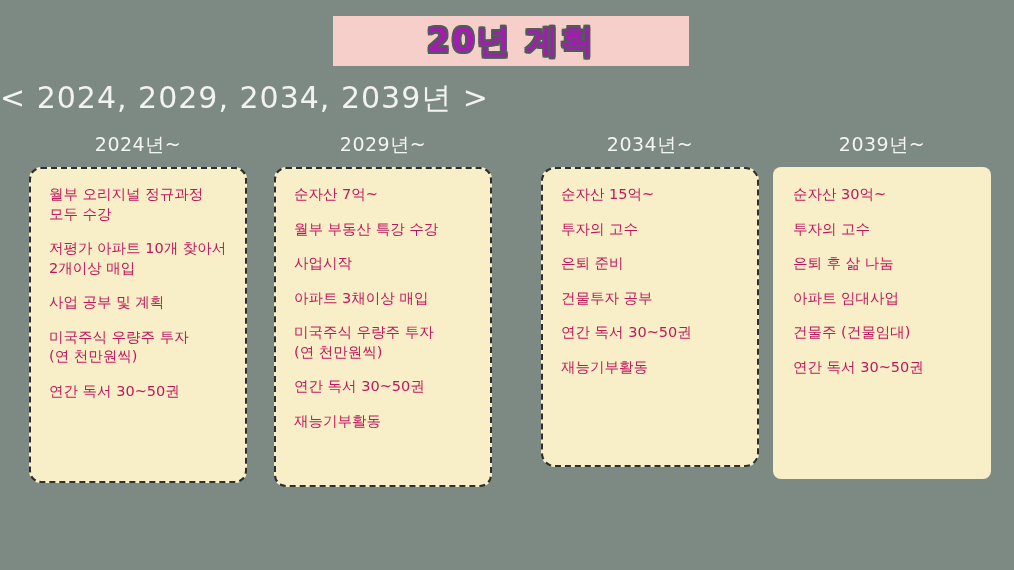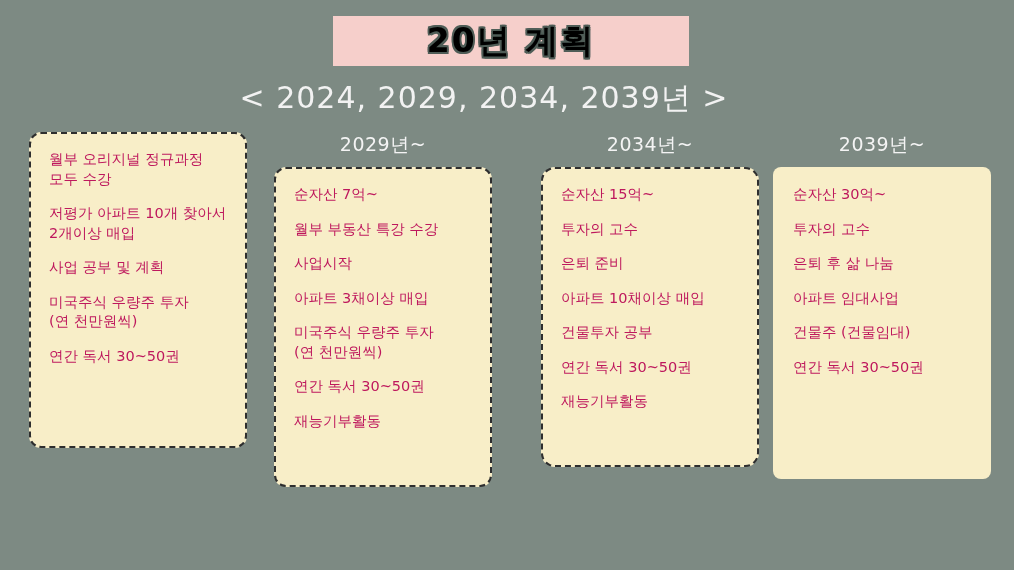--- a/index.html
+++ b/index.html
@@ -29,39 +29,38 @@
     height: 50px;
     background: #f6cfcb;
     display: flex;
     align-items: center;
     justify-content: center;
   }
   .title-text {
     font-family: "DejaVu Sans", sans-serif;
     font-size: 33px;
     font-weight: bold;
-    color: #000000;
+    color: #a21caf;
     letter-spacing: 2px;
     text-shadow:
       -1.6px -1.6px 0 #4f5d57,
        1.6px -1.6px 0 #4f5d57,
       -1.6px  1.6px 0 #4f5d57,
        1.6px  1.6px 0 #4f5d57,
        0px   -1.8px 0 #4f5d57,
        0px    1.8px 0 #4f5d57,
       -1.8px  0px   0 #4f5d57,
        1.8px  0px   0 #4f5d57;
     white-space: nowrap;
   }
   .subtitle {
     position: absolute;
     left: 0;
     top: 78px;
     width: 968px;
-    text-align: center;
     font-size: 30px;
     color: #f2f2f2;
     letter-spacing: 1px;
     font-family: "DejaVu Sans", sans-serif;
   }
 
   
   .columns {
     position: absolute;
     left: 0;
@@ -127,20 +126,21 @@
 
   <div class="title-banner">
     <span class="title-text">20년 계획</span>
   </div>
 
   <div class="subtitle">&lt; 2024, 2029, 2034, 2039년 &gt;</div>
 
   <div class="columns">
 
     <div class="column col-0">
+      <div class="col-heading">2024년~</div>
       <div class="card dashed card-0">
         <ul>
           <li>월부 오리지널 정규과정
 모두 수강</li>
           <li>저평가 아파트 10개 찾아서
 2개이상  매입</li>
           <li>사업 공부 및 계획</li>
           <li>미국주식 우량주 투자
  (연 천만원씩)</li>
           <li>연간 독서 30~50권</li>
@@ -164,21 +164,20 @@
       </div>
     </div>
 
     <div class="column col-2">
       <div class="col-heading">2034년~</div>
       <div class="card dashed card-2">
         <ul>
           <li>순자산 15억~</li>
           <li>투자의 고수</li>
           <li>은퇴 준비</li>
-          <li>아파트 10채이상 매입</li>
           <li>건물투자 공부</li>
           <li>연간 독서 30~50권</li>
           <li>재능기부활동</li>
         </ul>
       </div>
     </div>
 
     <div class="column col-3">
       <div class="col-heading">2039년~</div>
       <div class="card plain card-3">

